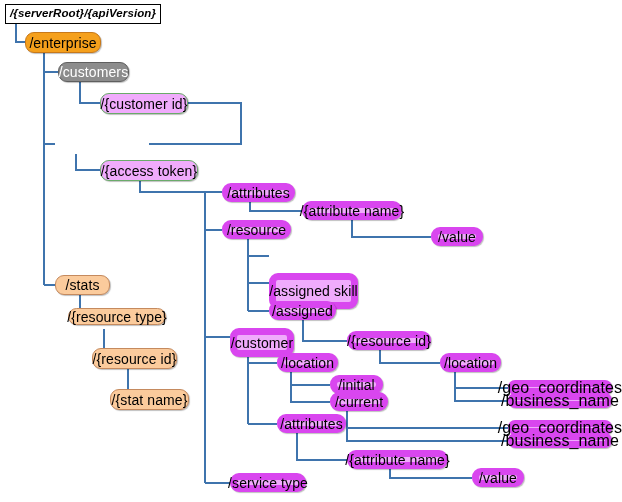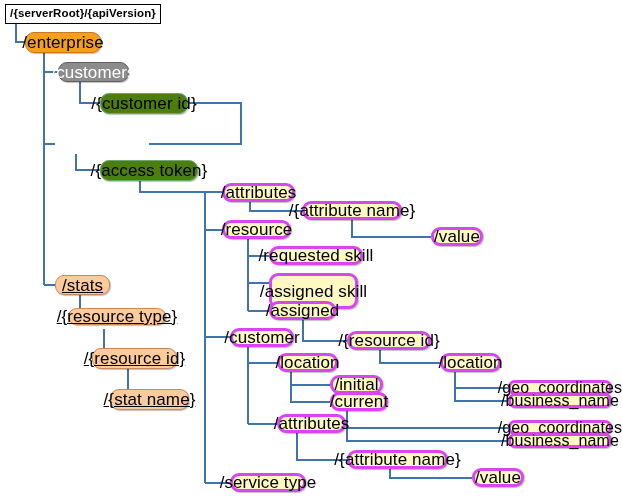--- a/index.html
+++ b/index.html
@@ -18,21 +18,21 @@
     position:absolute;left:0;top:0;width:622px;height:502px;
     pointer-events:none;
   }
   .node{
     position:absolute;
     box-sizing:border-box;
     display:flex;
     align-items:center;
     justify-content:center;
     white-space:nowrap;
-    font-size:17px;
+    font-size:14px;
     line-height:1;
     color:#000000;
     letter-spacing:0.1px;
     padding:0 7px;
   }
   
   .node.root{
     background:#ffffff;
     border:1.6px solid #000000;
     border-radius:0;
@@ -45,41 +45,40 @@
     border:1px solid #c8791a;
     border-radius:9px;
     box-shadow:1px 1px 1px rgba(0,0,0,0.25);
   }
   
   .node.peach{
     background:#fbcb9c;
     border:1px solid #c58a5e;
     border-radius:9px;
     box-shadow:1px 1px 1px rgba(0,0,0,0.25);
-    text-decoration:underline;
   }
   
   .node.gray{
     background:#8c8c8c;
     border:1px solid #5f5f5f;
     border-radius:9px;
     color:#ffffff;
     box-shadow:1px 1px 1px rgba(0,0,0,0.25);
   }
   
   .node.green{
-    background:#4d7c0f;
+    background:#f0abfc;
     border:1px solid #6aab6a;
     border-radius:9px;
     box-shadow:1px 1px 1px rgba(0,0,0,0.25);
   }
   
   .node.blue{
-    background:#fef9c3;
-    border:3px solid #d946ef;
+    background:#f0abfc;
+    border:7px solid #d946ef;
     border-radius:9px;
     box-shadow:1px 1px 1px rgba(0,0,0,0.25);
   }
   .node.flat{
     border-radius:7px;
     font-size:16px;
   }
 </style>
 </head>
 <body>
@@ -136,44 +135,43 @@
       <path d="M297,433 L297,460 L347,460"></path>
 
       <path d="M390,469 L390,478 L472,478"></path>
 
       <path d="M80,295 L80,318 L68,318"></path>
       <path d="M104,329 L104,358 L92,358"></path>
       <path d="M128,369 L128,399 L110,399"></path>
     </g>
   </svg>
 
-  <div class="node root" style="left:5px;top:4px;width:156px;height:20px;">/{serverRoot}/{apiVersion}</div>
+  <div class="node root" style="left:5px;top:4px;width:156px;height:20px;font-style:italic;">/{serverRoot}/{apiVersion}</div>
   <div class="node orange" style="left:25px;top:32px;width:76px;height:21px;">/enterprise</div>
   <div class="node gray" style="left:58px;top:62px;width:71px;height:20px;">/customers</div>
   <div class="node green" style="left:100px;top:93px;width:88px;height:21px;">/{customer id}</div>
   <div class="node green" style="left:100px;top:160px;width:98px;height:21px;">/{access token}</div>
 
   <div class="node peach" style="left:55px;top:275px;width:55px;height:20px;">/stats</div>
   <div class="node peach" style="left:68px;top:308px;width:98px;height:17px;">/{resource type}</div>
   <div class="node peach" style="left:92px;top:348px;width:85px;height:21px;">/{resource id}</div>
   <div class="node peach" style="left:110px;top:389px;width:79px;height:21px;">/{stat name}</div>
 
   <div class="node blue" style="left:222px;top:183px;width:73px;height:19px;">/attributes</div>
   <div class="node blue" style="left:302px;top:201px;width:100px;height:19px;">/{attribute name}</div>
   <div class="node blue" style="left:431px;top:227px;width:52px;height:19px;">/value</div>
   <div class="node blue" style="left:222px;top:220px;width:69px;height:19px;">/resource</div>
-  <div class="node blue" style="left:269px;top:246px;width:94px;height:19px;">/requested skill</div>
   <div class="node blue" style="left:269px;top:273px;width:89px;height:36px;">/assigned skill</div>
   <div class="node blue" style="left:269px;top:301px;width:67px;height:19px;">/assigned</div>
   <div class="node blue" style="left:347px;top:331px;width:84px;height:19px;">/{resource id}</div>
   <div class="node blue" style="left:440px;top:353px;width:61px;height:19px;">/location</div>
   <div class="node blue flat" style="left:508px;top:380px;width:104px;height:15px;">/geo_coordinates</div>
   <div class="node blue flat" style="left:508px;top:393px;width:104px;height:15px;">/business_name</div>
 
-  <div class="node blue" style="left:230px;top:328px;width:64px;height:19px;">/customer</div>
+  <div class="node blue" style="left:230px;top:328px;width:64px;height:29px;">/customer</div>
   <div class="node blue" style="left:277px;top:353px;width:61px;height:19px;">/location</div>
   <div class="node blue" style="left:330px;top:375px;width:53px;height:19px;">/initial</div>
   <div class="node blue" style="left:330px;top:392px;width:58px;height:19px;">/current</div>
   <div class="node blue flat" style="left:508px;top:420px;width:104px;height:15px;">/geo_coordinates</div>
   <div class="node blue flat" style="left:508px;top:433px;width:104px;height:15px;">/business_name</div>
   <div class="node blue" style="left:277px;top:414px;width:69px;height:19px;">/attributes</div>
   <div class="node blue" style="left:347px;top:450px;width:101px;height:19px;">/{attribute name}</div>
   <div class="node blue" style="left:472px;top:468px;width:52px;height:19px;">/value</div>
   <div class="node blue" style="left:230px;top:473px;width:76px;height:19px;">/service type</div>
 </div>

